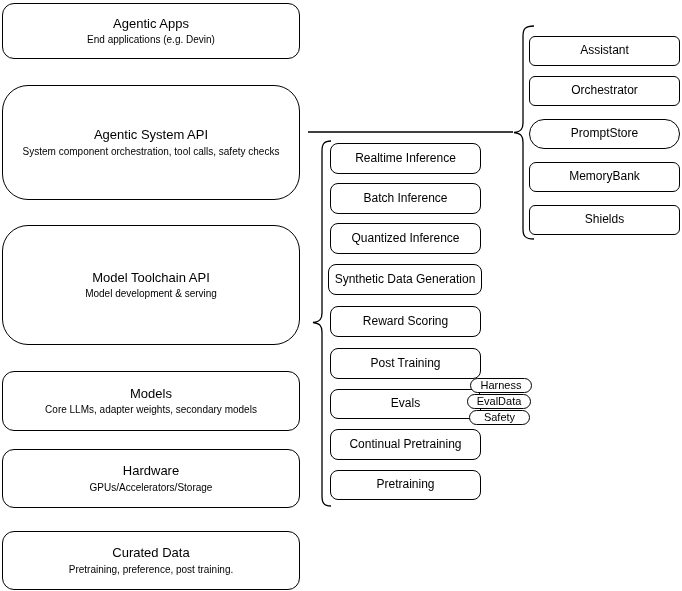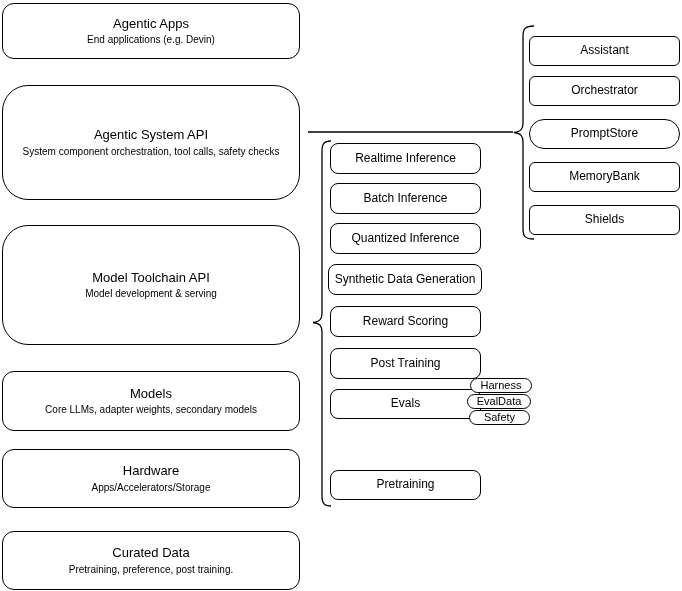--- a/index.html
+++ b/index.html
@@ -50,21 +50,21 @@
     <div class="box-subtitle">System component orchestration, tool calls, safety checks</div>
   </div>
 
   <div class="box r-md" style="left:2px; top:371px; width:298px; height:60px;">
     <div class="box-title">Models</div>
     <div class="box-subtitle">Core LLMs, adapter weights, secondary models</div>
   </div>
 
   <div class="box r-md" style="left:2px; top:449px; width:298px; height:59px;">
     <div class="box-title">Hardware</div>
-    <div class="box-subtitle">Apps/Accelerators/Storage</div>
+    <div class="box-subtitle">GPUs/Accelerators/Storage</div>
   </div>
 
   <div class="box r-md" style="left:2px; top:531px; width:298px; height:59px;">
     <div class="box-title">Curated Data</div>
     <div class="box-subtitle">Pretraining, preference, post training.</div>
   </div>
 
   <div class="box mid-node" style="left:330px; top:183px; width:151px; height:31px;">
     <div class="node-label">Batch Inference</div>
   </div>
@@ -79,20 +79,23 @@
   </div>
   <div class="box mid-node" style="left:330px; top:306px; width:151px; height:31px;align-items:center;">
     <div class="node-label">Reward Scoring</div>
   </div>
   <div class="box mid-node" style="left:330px; top:348px; width:151px; height:31px;">
     <div class="node-label">Post Training</div>
   </div>
   <div class="box mid-node" style="left:330px; top:389px; width:151px; height:30px;">
     <div class="node-label">Evals</div>
   </div>
+  <div class="box mid-node" style="left:330px; top:429px; width:151px; height:31px;">
+    <div class="node-label">Continual Pretraining</div>
+  </div>
   <div class="box mid-node" style="left:330px; top:470px; width:151px; height:30px;">
     <div class="node-label">Pretraining</div>
   </div>
 
   <div class="box pill" style="left:470px; top:378px; width:62px; height:15px;">
     <div class="node-label">Harness</div>
   </div>
   <div class="box pill" style="left:467px; top:394px; width:64px; height:15px;">
     <div class="node-label">EvalData</div>
   </div>
@@ -102,20 +105,20 @@
 
   <div class="box right-node" style="left:529px; top:36px; width:151px; height:30px;">
     <div class="node-label">Assistant</div>
   </div>
   <div class="box right-node" style="left:529px; top:76px; width:151px; height:30px;">
     <div class="node-label">Orchestrator</div>
   </div>
   <div class="box right-node" style="left:529px; top:119px; width:151px; height:30px;border-radius:15px;">
     <div class="node-label">PromptStore</div>
   </div>
-  <div class="box right-node" style="left:529px; top:162px; width:151px; height:30px;">
+  <div class="box right-node" style="left:529px; top:162px; width:151px; height:30px;border-radius:7px;">
     <div class="node-label">MemoryBank</div>
   </div>
   <div class="box right-node" style="left:529px; top:205px; width:151px; height:30px;">
     <div class="node-label">Shields</div>
   </div>
 
 </div>
 
 </body></html>

